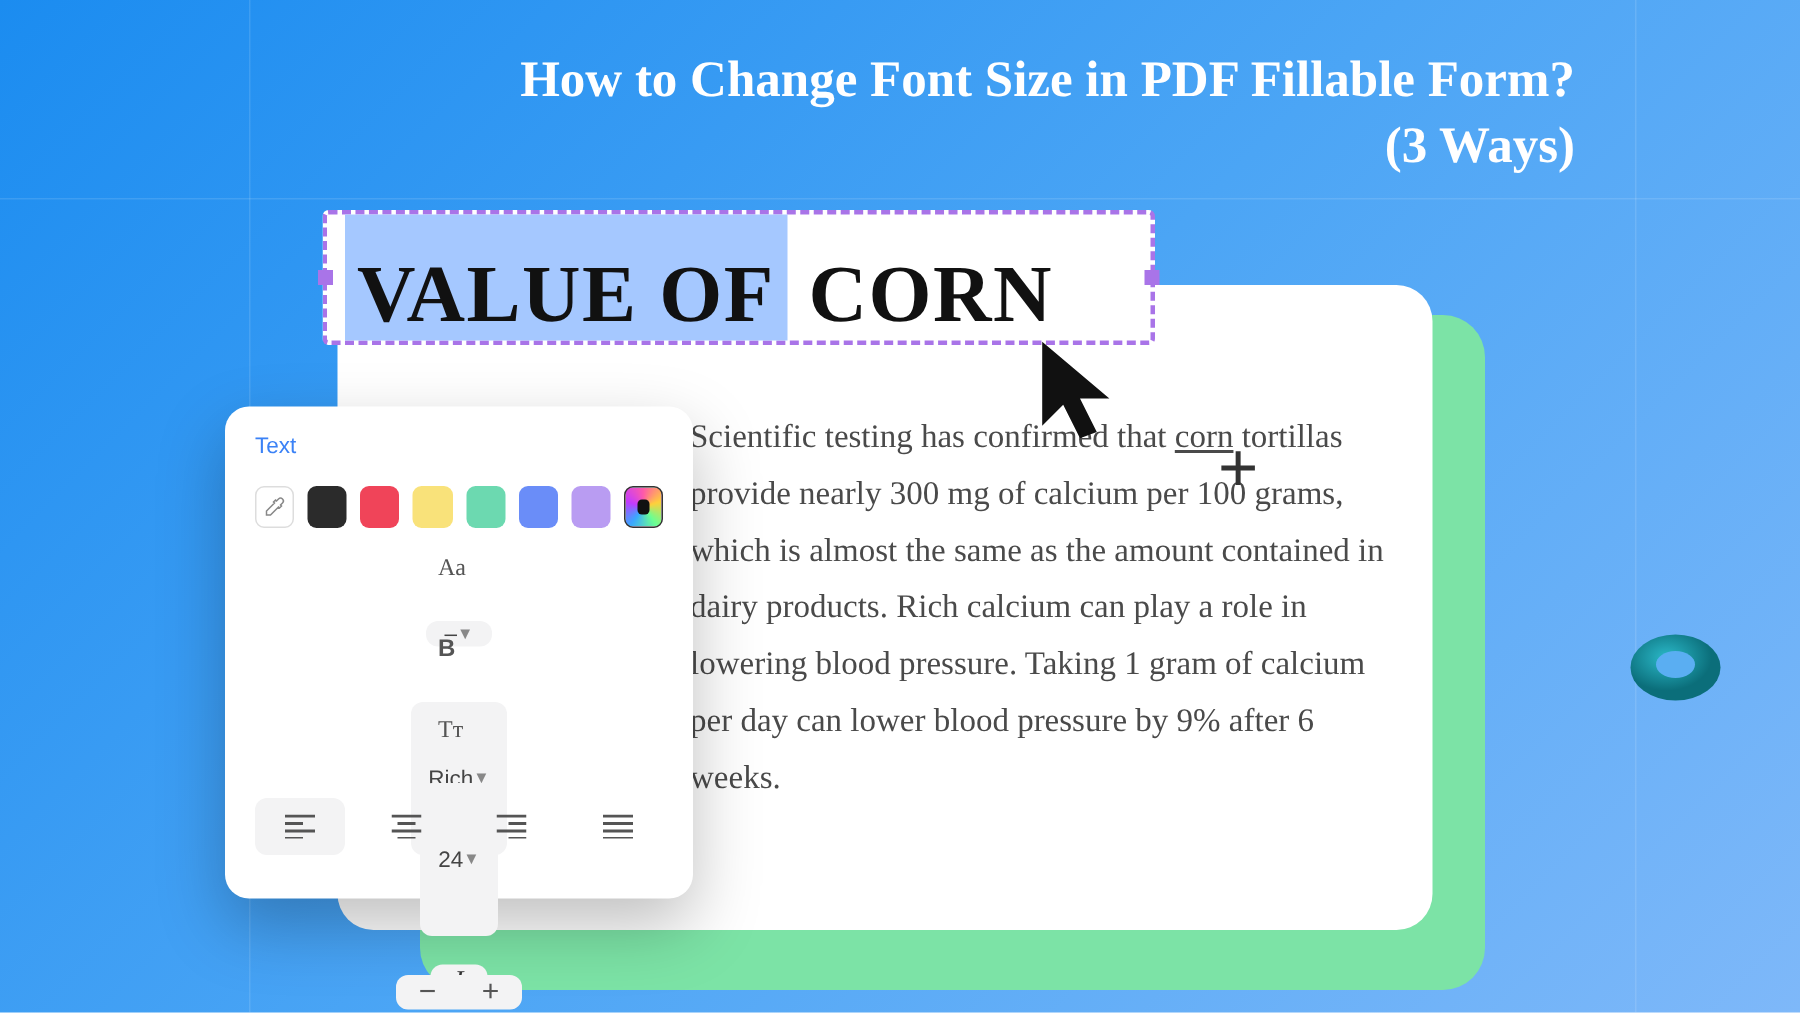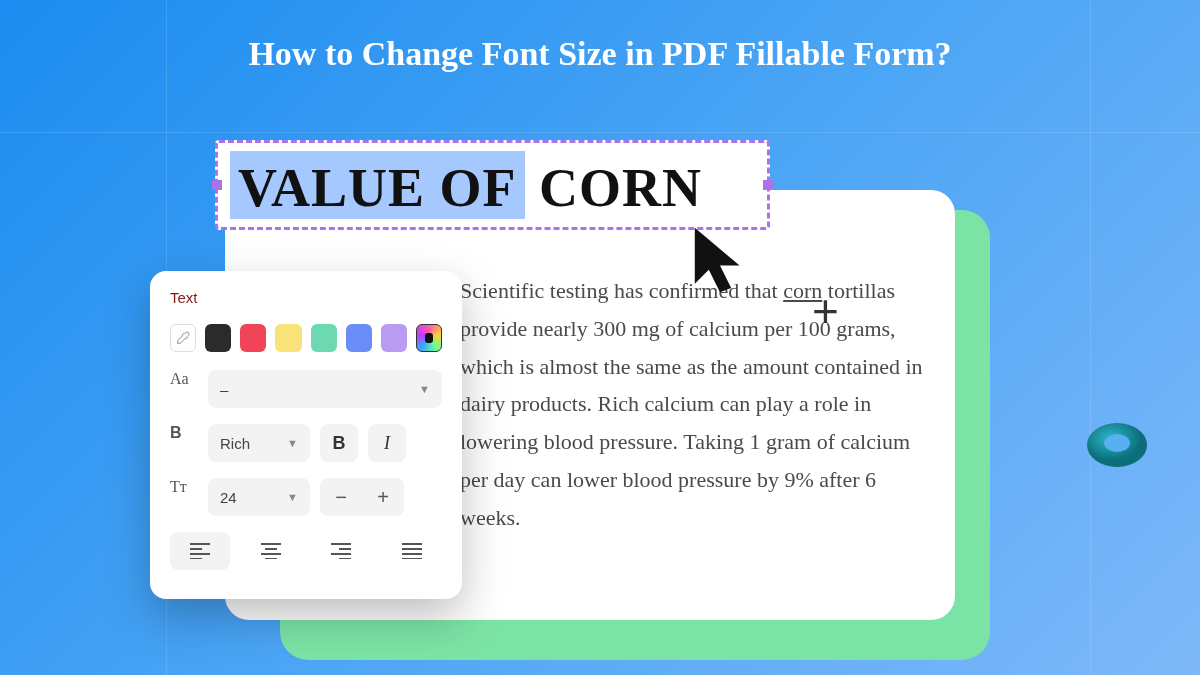--- a/index.html
+++ b/index.html
@@ -22,21 +22,21 @@
 
 .title {
   position: absolute;
   top: 32px;
   left: 50%;
   transform: translateX(-50%);
   color: #fff;
   font-family: Georgia, "Times New Roman", serif;
   font-weight: 700;
   font-size: 34px;
-  text-align: center;
+  text-align: right;
   line-height: 1.3;
   width: 900px;
 }
 
 .green-card {
   position: absolute;
   left: 280px;
   top: 210px;
   width: 710px;
   height: 450px;
@@ -62,21 +62,21 @@
   height: 90px;
   background: #fff;
   border: 3px dashed #a974e8;
   border-radius: 4px;
   display: flex;
   align-items: center;
   padding: 0 12px;
 }
 .selection-highlight {
   background: #a5c8ff;
-  padding: 6px 8px 0 8px;
+  padding: 22px 8px 0 8px;
   display: inline-block;
 }
 .selected-heading {
   font-family: Georgia, serif;
   font-weight: 800;
   font-size: 54px;
   letter-spacing: 1px;
   color: #111;
 }
 .sel-handle {
@@ -125,21 +125,21 @@
   top: 271px;
   width: 312px;
   height: 328px;
   background: #fff;
   border-radius: 16px;
   box-shadow: 0 18px 45px rgba(0,0,0,0.25);
   padding: 18px 20px;
 }
 .panel-title {
   font-size: 15px;
-  color: #7f1d1d;
+  color: #3b82f6;
   margin-bottom: 18px;
   font-weight: 500;
 }
 .color-row {
   display: flex;
   gap: 9px;
   margin-bottom: 18px;
   align-items: center;
 }
 .color-btn {
@@ -152,24 +152,25 @@
 .c-red { background: #f04459; }
 .c-yellow { background: #f9e27a; }
 .c-teal { background: #6cd9b0; }
 .c-blue { background: #6a8df8; }
 .c-purple { background: #b99cf2; }
 .c-picker { background: conic-gradient(#ff5aa8,#ffd03a,#6aff92,#3aa7ff,#c23aff,#ff5aa8); border:1px solid #333; position:relative;}
 .c-picker::after { content:''; position:absolute; inset:8px; background:#111; border-radius:3px; }
 
 .ctrl-row {
   display: flex;
-  align-items: flex-start;
-  gap: 10px;
+  align-items: center;
+  gap: 26px;
   margin-bottom: 14px;
   height: 40px;
+  flex-direction: column;
 }
 .row-icon {
   width: 28px;
   font-size: 16px;
   color: #555;
   display: flex;
   align-items: center;
   font-family: Georgia, serif;
 }
 .row-icon.bold { font-weight: 700; font-family: sans-serif;}
@@ -242,20 +243,21 @@
 <body>
 
 <div class="grid-lines">
   <div class="grid-v1"></div>
   <div class="grid-v2"></div>
   <div class="grid-h1"></div>
 </div>
 
 <div class="title">
   <span>How to Change Font Size in PDF Fillable Form?</span><br>
+  <span>(3 Ways)</span>
 </div>
 
 <div class="green-card"></div>
 <div class="white-card"></div>
 
 <div class="body-text">
   Scientific testing has confirmed that <span class="underline">corn</span> tortillas provide nearly 300 mg of calcium per 100 grams, which is almost the same as the amount contained in dairy products. Rich calcium can play a role in lowering blood pressure. Taking 1 gram of calcium per day can lower blood pressure by 9% after 6 weeks.
 </div>
 
 <div class="selected-text-box">

